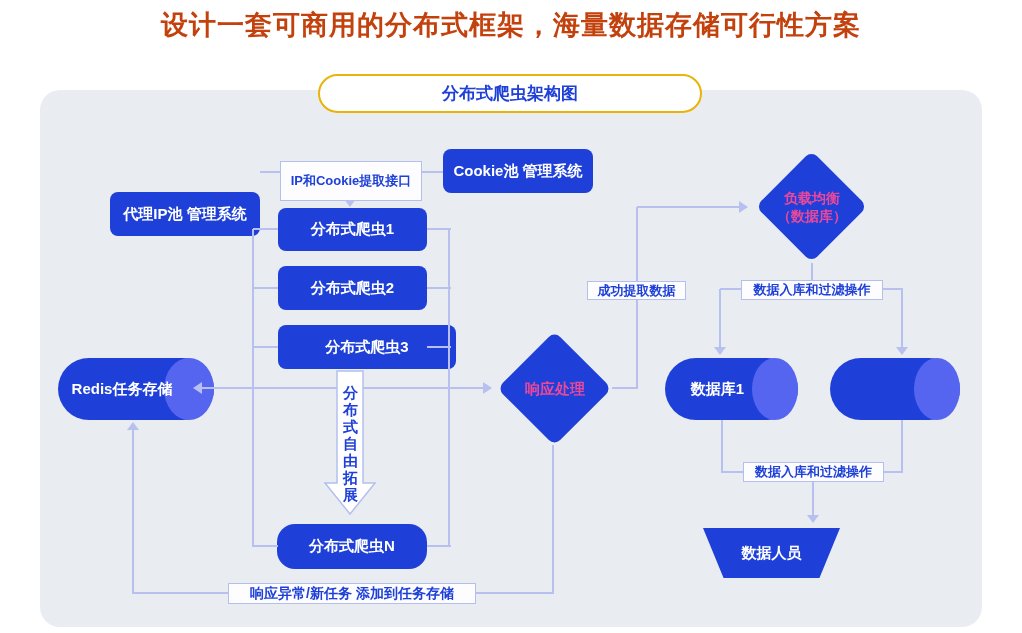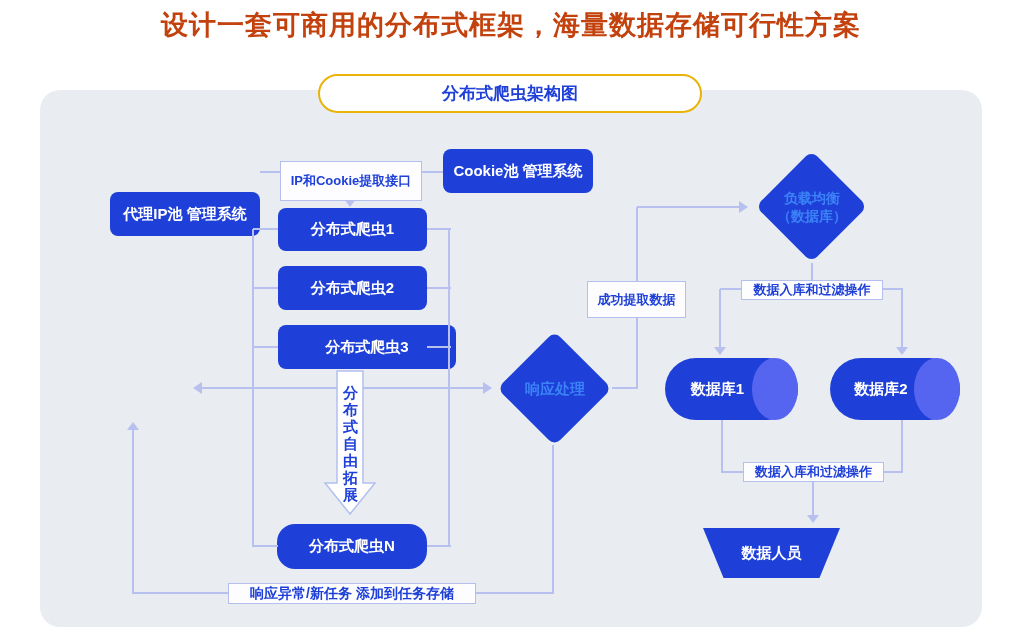--- a/index.html
+++ b/index.html
@@ -27,21 +27,21 @@
 
   .hline { position:absolute; height:2px; background:#b7c0ee; z-index:3; }
   .vline { position:absolute; width:2px; background:#b7c0ee; z-index:3; }
   .arr { position:absolute; width:0; height:0; z-index:4; }
   .arr.down  { border-left:6px solid transparent; border-right:6px solid transparent; border-top:8px solid #b7c0ee; }
   .arr.up    { border-left:6px solid transparent; border-right:6px solid transparent; border-bottom:8px solid #b7c0ee; }
   .arr.right { border-top:6px solid transparent; border-bottom:6px solid transparent; border-left:9px solid #b7c0ee; }
   .arr.left  { border-top:6px solid transparent; border-bottom:6px solid transparent; border-right:9px solid #b7c0ee; }
 
   .diamond { position:absolute; background:#1e40d8; border-radius:8px; transform:rotate(45deg); z-index:2; }
-  .diamond-text { position:absolute; color:#3b82f6; font-weight:bold; text-align:center; z-index:5; }
+  .diamond-text { position:absolute; color:#ec4899; font-weight:bold; text-align:center; z-index:5; }
 
   .cyl { position:absolute; background:#1e40d8; border-radius:31px; z-index:2; }
   .cyl .cap { position:absolute; top:0; right:0; width:50px; height:62px; border-radius:50%; background:#5565f0; }
   .cyl .cyl-label { position:absolute; left:0; top:0; right:28px; bottom:0; color:#ffffff;
     font-size:15px; font-weight:bold; display:flex; align-items:center; justify-content:center; z-index:2; }
 
   .trapezoid { position:absolute; left:703px; top:528px; width:137px; height:50px; background:#1e40d8;
     clip-path:polygon(0% 0%, 100% 0%, 85% 100%, 15% 100%);
     color:#ffffff; font-size:15px; font-weight:bold;
     display:flex; align-items:center; justify-content:center; z-index:2; }
@@ -114,40 +114,43 @@
   <div class="node" style="left:278px;top:208px;width:149px;height:43px;">分布式爬虫1</div>
   <div class="node" style="left:278px;top:266px;width:149px;height:44px;">分布式爬虫2</div>
   <div class="node" style="left:278px;top:325px;width:178px;height:44px;">分布式爬虫3</div>
   <div class="node" style="left:277px;top:524px;width:150px;height:45px;border-radius:18px;">分布式爬虫N</div>
 
   <svg class="expand-arrow-svg" width="54" height="146" viewBox="0 0 54 146">
     <path d="M14 1 L40 1 L40 113 L52 113 L27 144 L2 113 L14 113 Z" fill="#ffffff" stroke="#b4bfee" stroke-width="1.5"></path>
   </svg>
   <div class="expand-arrow-text">分布式自由拓展</div>
 
+  <div class="cyl" style="left:58px;top:358px;width:156px;height:62px;">
+    <div class="cap"></div>
+    <div class="cyl-label">Redis任务存储</div>
+  </div>
 
   <div class="diamond" style="left:514px;top:348px;width:81px;height:81px;"></div>
   <div class="diamond-text" style="left:505px;top:380px;width:100px;font-size:15px;">响应处理</div>
 
   <div class="diamond" style="left:772px;top:167px;width:79px;height:79px;"></div>
   <div class="diamond-text" style="left:762px;top:189px;width:100px;font-size:14px;line-height:18px;">
     <span>负载均衡</span><br>
     <span>（数据库）</span>
   </div>
 
   <div class="cyl" style="left:665px;top:358px;width:133px;height:62px;">
     <div class="cap" style="width:46px;"></div>
     <div class="cyl-label">数据库1</div>
   </div>
   <div class="cyl" style="left:830px;top:358px;width:130px;height:62px;">
     <div class="cap" style="width:46px;"></div>
-    <div class="cyl-label">数据库2</div>
   </div>
 
   <div class="trapezoid">数据人员</div>
 
   <div class="lbl" style="left:280px;top:161px;width:142px;height:40px;">IP和Cookie提取接口</div>
-  <div class="lbl" style="left:587px;top:281px;width:99px;height:37px;">成功提取数据</div>
+  <div class="lbl" style="left:587px;top:281px;width:99px;height:19px;">成功提取数据</div>
   <div class="lbl" style="left:741px;top:280px;width:142px;height:20px;">数据入库和过滤操作</div>
   <div class="lbl" style="left:743px;top:462px;width:141px;height:20px;">数据入库和过滤操作</div>
   <div class="lbl" style="left:228px;top:583px;width:248px;height:21px;font-size:14px;">响应异常/新任务  添加到任务存储</div>
 
 </div>
 
 </body></html>

